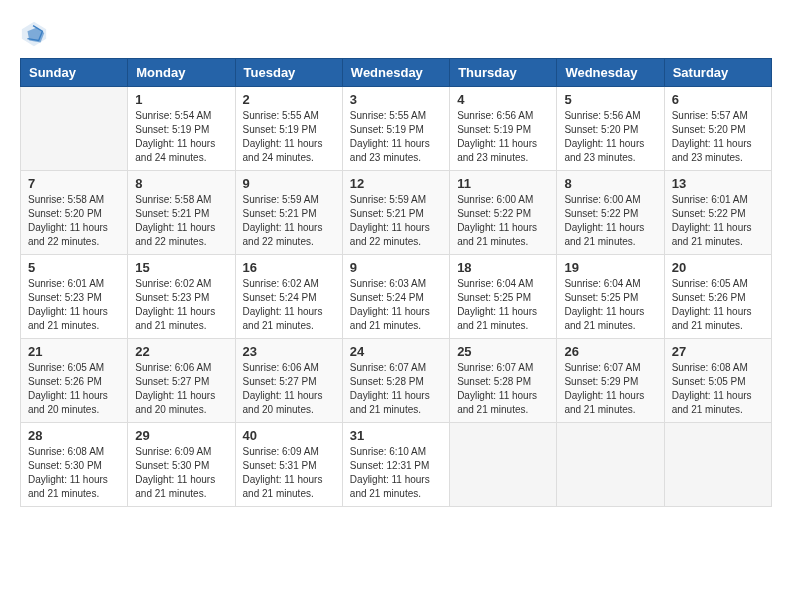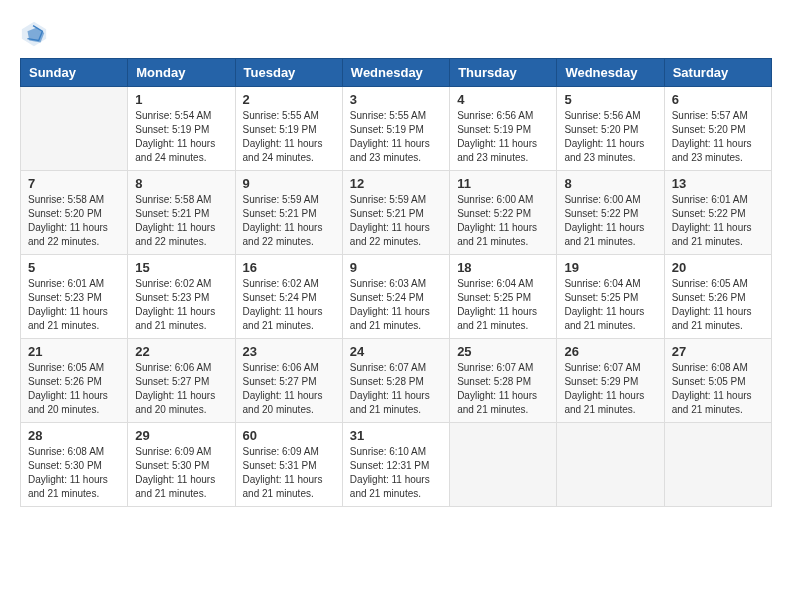--- a/index.html
+++ b/index.html
@@ -334,21 +334,21 @@
 and 21 minutes.</div>
         </td>
         <td>
           <span class="day-number">29</span>
           <div class="day-info">Sunrise: 6:09 AM
 Sunset: 5:30 PM
 Daylight: 11 hours
 and 21 minutes.</div>
         </td>
         <td>
-          <span class="day-number">60</span>
+          <span class="day-number">40</span>
           <div class="day-info">Sunrise: 6:09 AM
 Sunset: 5:31 PM
 Daylight: 11 hours
 and 21 minutes.</div>
         </td>
         <td>
           <span class="day-number">31</span>
           <div class="day-info">Sunrise: 6:10 AM
 Sunset: 12:31 PM
 Daylight: 11 hours

